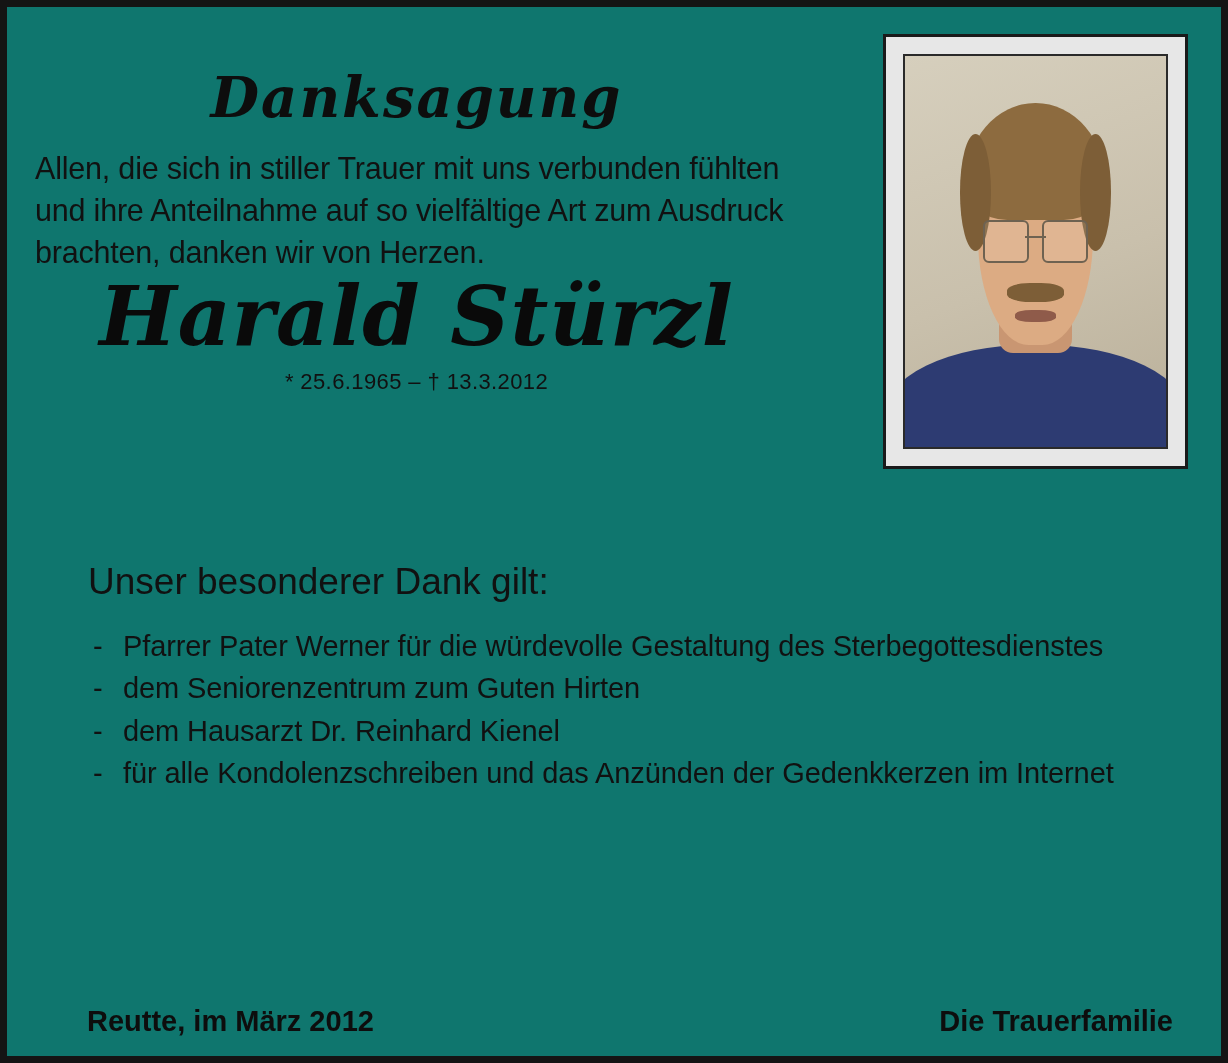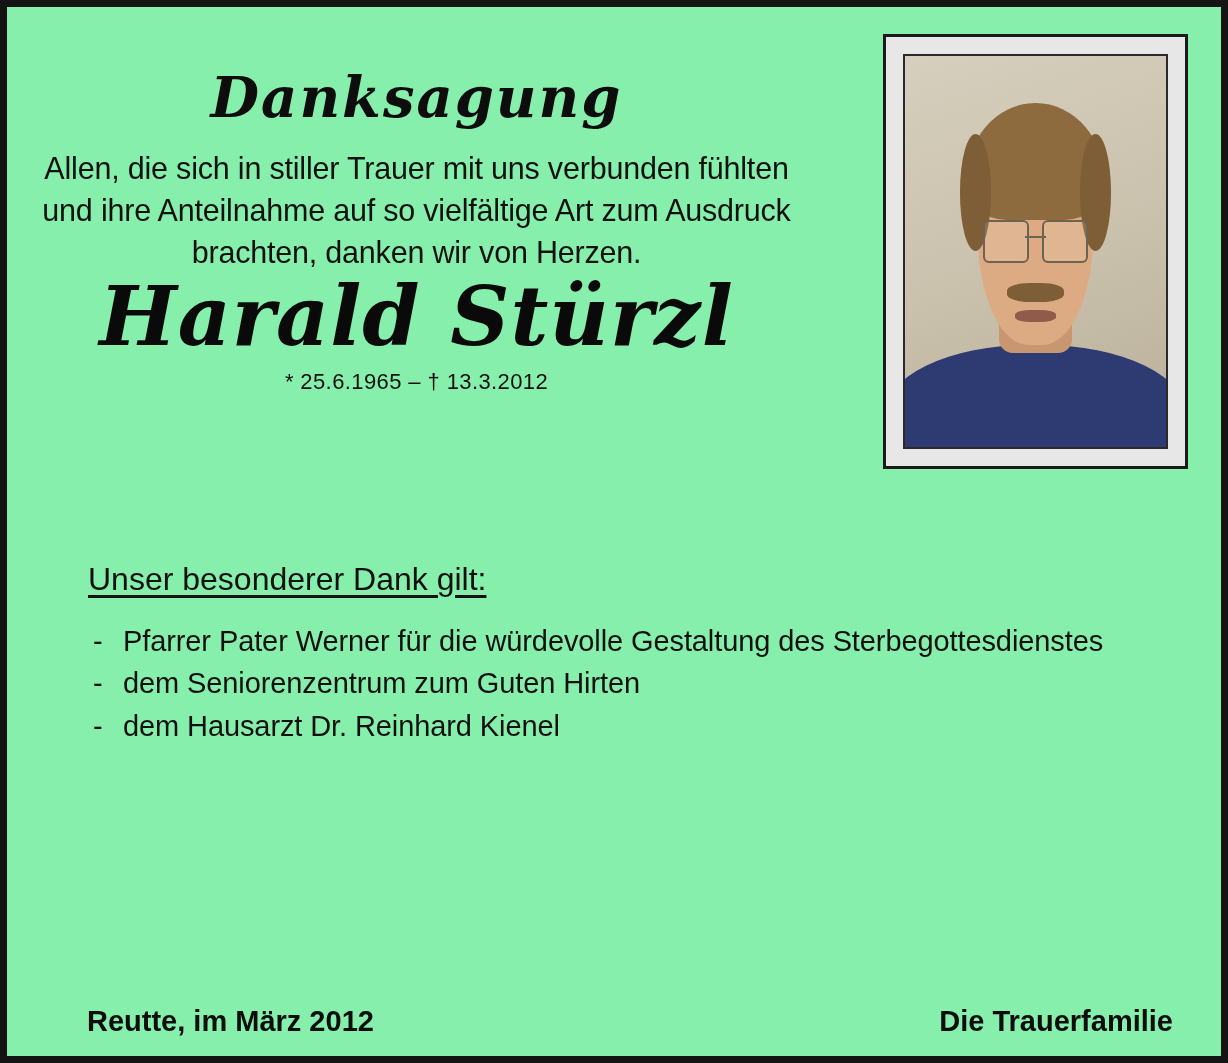--- a/index.html
+++ b/index.html
@@ -14,21 +14,21 @@
     color: #000000;
     overflow: hidden;
   }
 
   .notice {
     position: relative;
     box-sizing: border-box;
     width: 1228px;
     height: 1063px;
     border: 7px solid #141414;
-    background: #86efac;
+    background: #0f766e;
     padding: 18px 28px 20px 28px;
   }
 
   
   .top {
     position: relative;
     height: 470px;
   }
 
   .heading {
@@ -38,21 +38,21 @@
     font-weight: 700;
     font-size: 56px;
     letter-spacing: 2px;
     line-height: 1;
     padding-top: 44px;
     padding-right: 395px;
     color: #0d0d0d;
   }
 
   .intro {
-    text-align: center;
+    text-align: left;
     padding-right: 395px;
     margin-top: 22px;
     font-size: 30.5px;
     line-height: 1.38;
     color: #111111;
     letter-spacing: -0.2px;
   }
 
   .name {
     text-align: center;
@@ -171,22 +171,21 @@
     left: 42%; top: 65%;
     width: 16%; height: 3%;
     background: #8f5b4a;
     border-radius: 40%;
   }
 
   
   .thanks-title {
     margin-top: 66px;
     margin-left: 53px;
-    font-size: 32px;
-    text-decoration: underline;
+    font-size: 37px;
     text-underline-offset: 5px;
     color: #111111;
   }
 
   ul.thanks-list {
     list-style: none;
     margin: 22px 0 0 0;
     padding: 0 0 0 53px;
   }
   ul.thanks-list li {
@@ -258,20 +257,21 @@
     </div>
 
   </div>
 
   <div class="thanks-title">Unser besonderer Dank gilt:</div>
 
   <ul class="thanks-list">
     <li>Pfarrer Pater Werner für die würdevolle Gestaltung des Sterbegottesdienstes</li>
     <li>dem Seniorenzentrum zum Guten Hirten</li>
     <li>dem Hausarzt Dr. Reinhard Kienel</li>
+    <li>für alle Kondolenzschreiben und das Anzünden der Gedenkkerzen im Internet</li>
   </ul>
 
   <div class="footer">
     <div class="left">Reutte, im März 2012</div>
     <div class="right">Die Trauerfamilie</div>
   </div>
 
 </div>
 
 </body></html>

